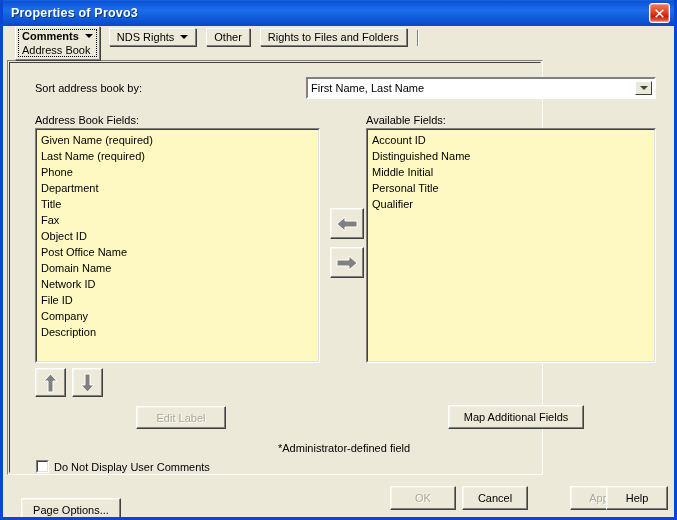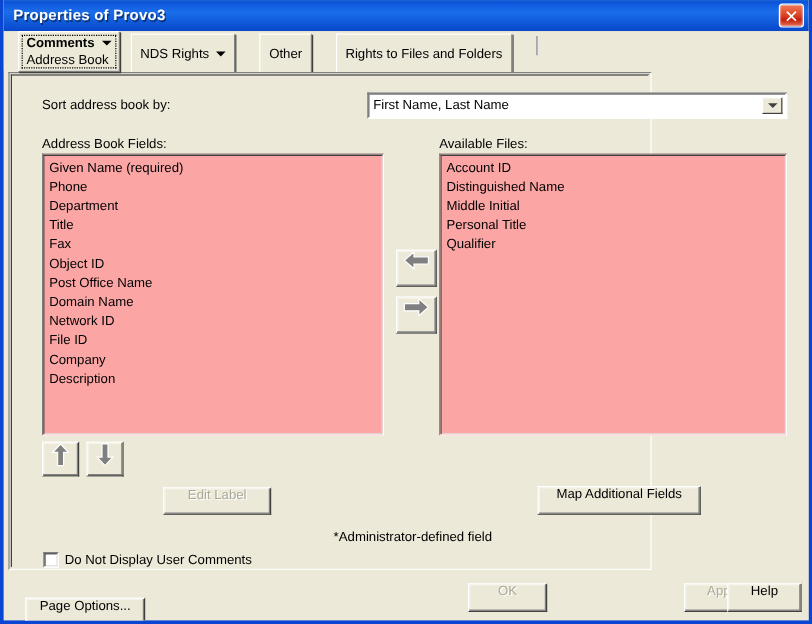--- a/index.html
+++ b/index.html
@@ -83,22 +83,22 @@
   }
   .tab {
     position: relative;
     background: #ece9d8;
     border: 1px solid;
     border-color: #ffffff #808080 #808080 #ffffff;
     box-shadow: 1px 1px 0 #404040;
     height: 18px;
     display: flex;
     align-items: center;
-    padding: 16px 7px;
-    margin-right: 20px;
+    padding: 0 7px;
+    margin-right: 10px;
     box-sizing: border-box;
     font-size: 11px;
     white-space: nowrap;
     cursor: default;
     top: 2px;
   }
   .tab .caret {
     display: inline-block;
     margin-left: 6px;
     width: 0; height: 0;
@@ -198,21 +198,21 @@
     width: 0; height: 0;
     border-left: 4px solid transparent;
     border-right: 4px solid transparent;
     border-top: 4px solid #404040;
   }
 
   
   .listbox {
     position: absolute;
     box-sizing: border-box;
-    background: #fca5a5;
+    background: #fef9c3;
     border: 1px solid;
     border-color: #808080 #ffffff #ffffff #808080;
     overflow: hidden;
   }
   .listbox-inner {
     position: absolute;
     inset: 0;
     border: 1px solid;
     border-color: #404040 #dfdfdf #dfdfdf #404040;
     box-sizing: border-box;
@@ -231,21 +231,21 @@
 
   
   .btn {
     position: absolute;
     box-sizing: border-box;
     background: #ece9d8;
     border: 1px solid;
     border-color: #ffffff #404040 #404040 #ffffff;
     box-shadow: inset -1px -1px 0 #808080, inset 1px 1px 0 #f6f4ea;
     display: flex;
-    align-items: flex-start;
+    align-items: center;
     justify-content: center;
     font-size: 11px;
     color: #000;
     cursor: default;
     white-space: nowrap;
     font-family: "Liberation Sans", sans-serif;
   }
   .btn.disabled {
     color: #aca899;
     text-shadow: 1px 1px 0 #ffffff;
@@ -341,20 +341,21 @@
       <div class="combo" style="left:296px; top:14px; width:350px; height:22px;">
         <span>First Name, Last Name</span>
         <span class="combo-btn"></span>
       </div>
 
       <div class="lbl" style="left:25px; top:51px;">Address Book Fields:</div>
 
       <div class="listbox" style="left:25px; top:65px; width:285px; height:235px;">
         <div class="listbox-inner">
           <div class="listitem">Given Name (required)</div>
+          <div class="listitem">Last Name (required)</div>
           <div class="listitem">Phone</div>
           <div class="listitem">Department</div>
           <div class="listitem">Title</div>
           <div class="listitem">Fax</div>
           <div class="listitem">Object ID</div>
           <div class="listitem">Post Office Name</div>
           <div class="listitem">Domain Name</div>
           <div class="listitem">Network ID</div>
           <div class="listitem">File ID</div>
           <div class="listitem">Company</div>
@@ -367,21 +368,21 @@
           <path d="M9 1 L9 5 L21 5 L21 11 L9 11 L9 15 L1 8 Z" fill="#808080" stroke="#ffffff" stroke-width="1"></path>
         </svg>
       </div>
 
       <div class="btn" style="left:320px; top:184px; width:34px; height:31px;">
         <svg width="22" height="16" viewBox="0 0 22 16">
           <path d="M13 1 L13 5 L1 5 L1 11 L13 11 L13 15 L21 8 Z" fill="#808080" stroke="#ffffff" stroke-width="1"></path>
         </svg>
       </div>
 
-      <div class="lbl" style="left:356px; top:51px;">Available Files:</div>
+      <div class="lbl" style="left:356px; top:51px;">Available Fields:</div>
 
       <div class="listbox" style="left:356px; top:65px; width:290px; height:235px;">
         <div class="listbox-inner">
           <div class="listitem">Account ID</div>
           <div class="listitem">Distinguished Name</div>
           <div class="listitem">Middle Initial</div>
           <div class="listitem">Personal Title</div>
           <div class="listitem">Qualifier</div>
         </div>
       </div>
@@ -419,20 +420,23 @@
   <div id="bottombar">
 
     <div class="btn" style="left:18px; top:20px; width:100px; height:24px;">
       <span>Page Options...</span>
     </div>
 
     <div class="btn disabled" style="left:387px; top:8px; width:66px; height:24px;">
       <span>OK</span>
     </div>
 
+    <div class="btn" style="left:459px; top:8px; width:66px; height:24px;">
+      <span>Cancel</span>
+    </div>
 
     <div class="btn disabled" style="left:531px; top:8px; width:66px; height:24px;margin-left:36px;">
       <span>Apply</span>
     </div>
 
     <div class="btn" style="left:603px; top:8px; width:62px; height:24px;">
       <span>Help</span>
     </div>
 
   </div>

